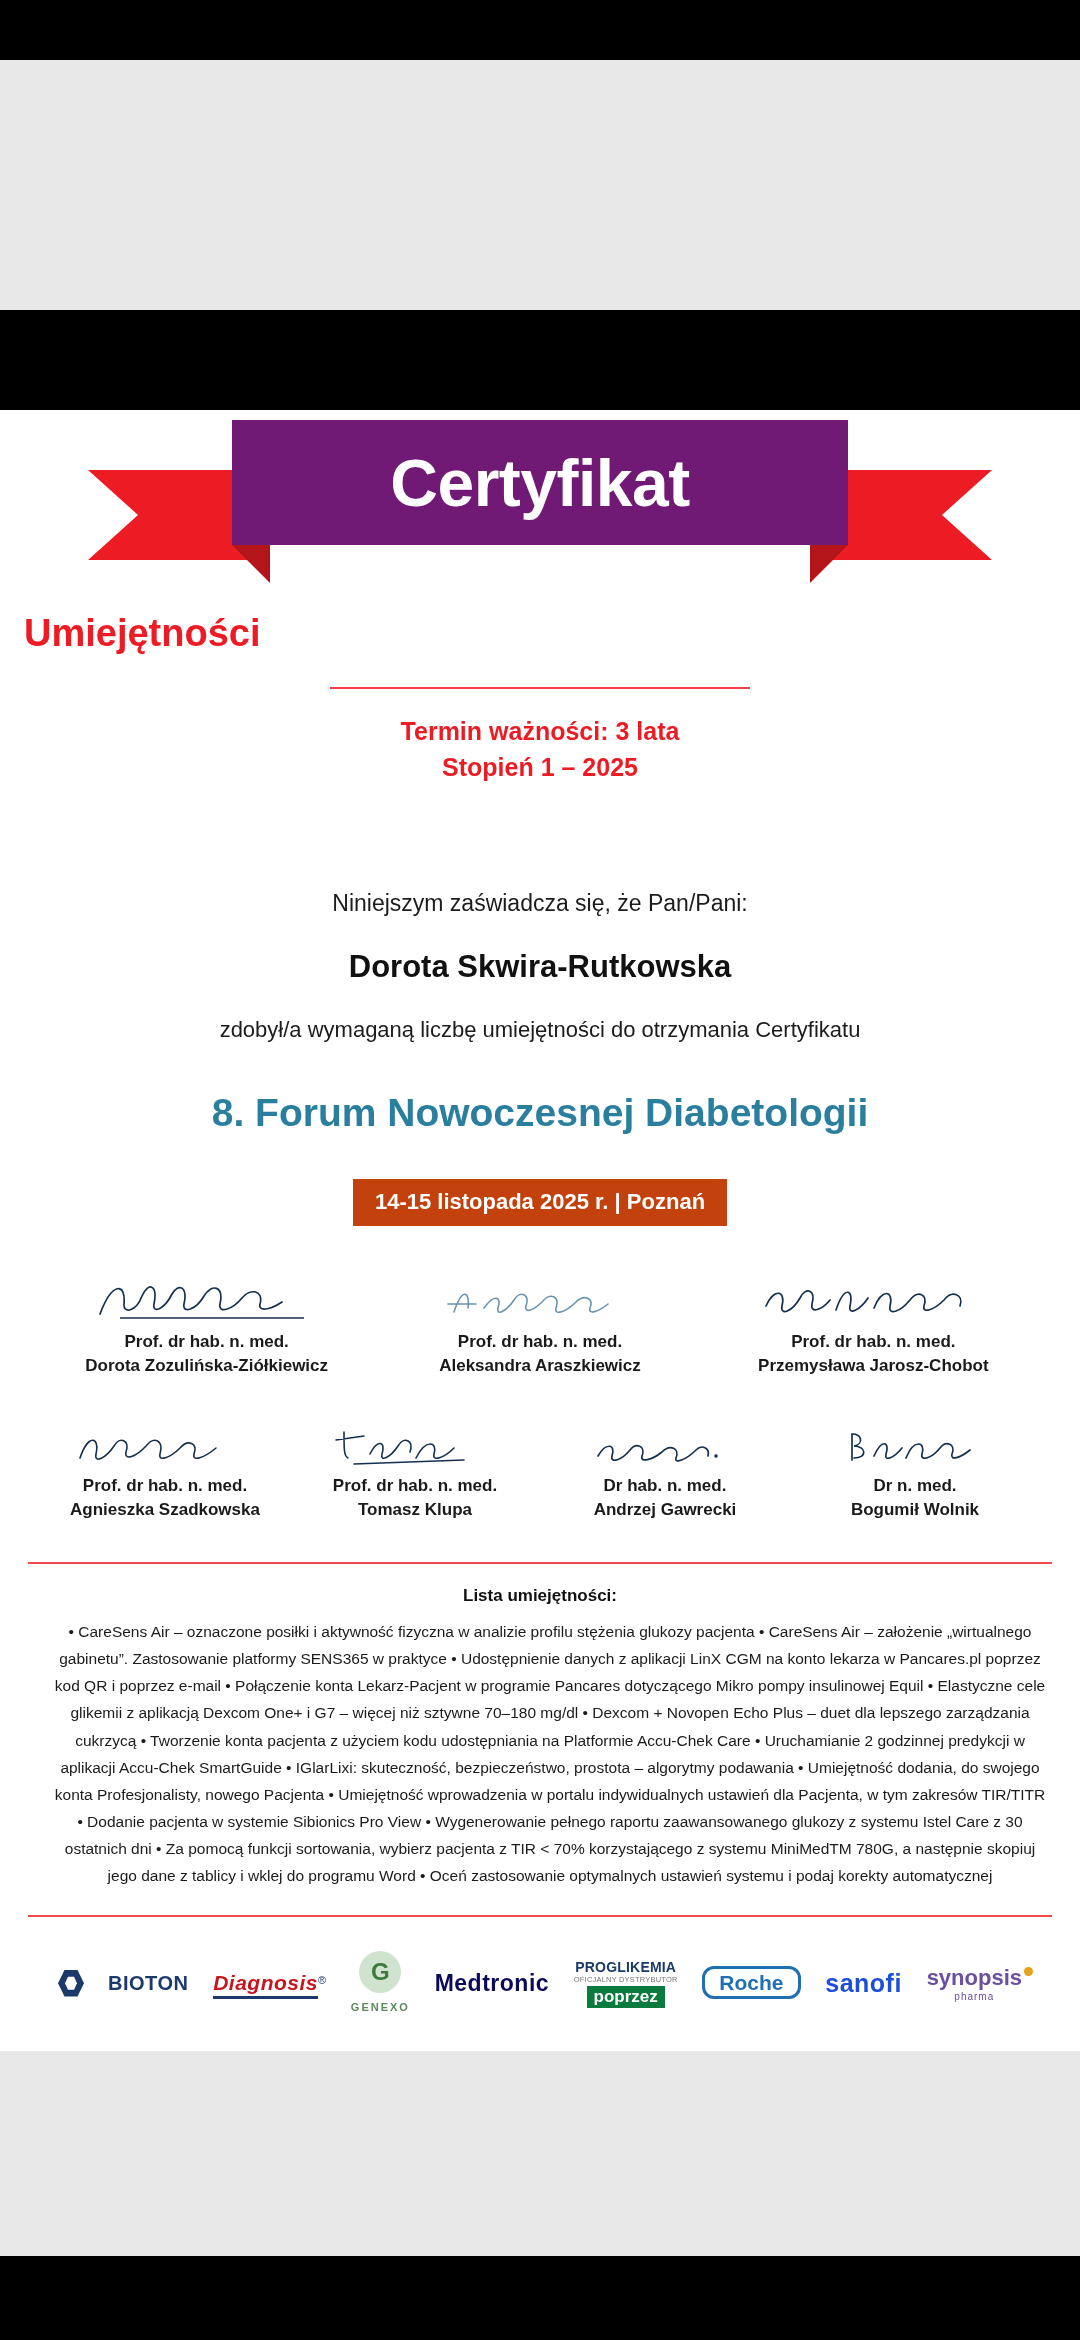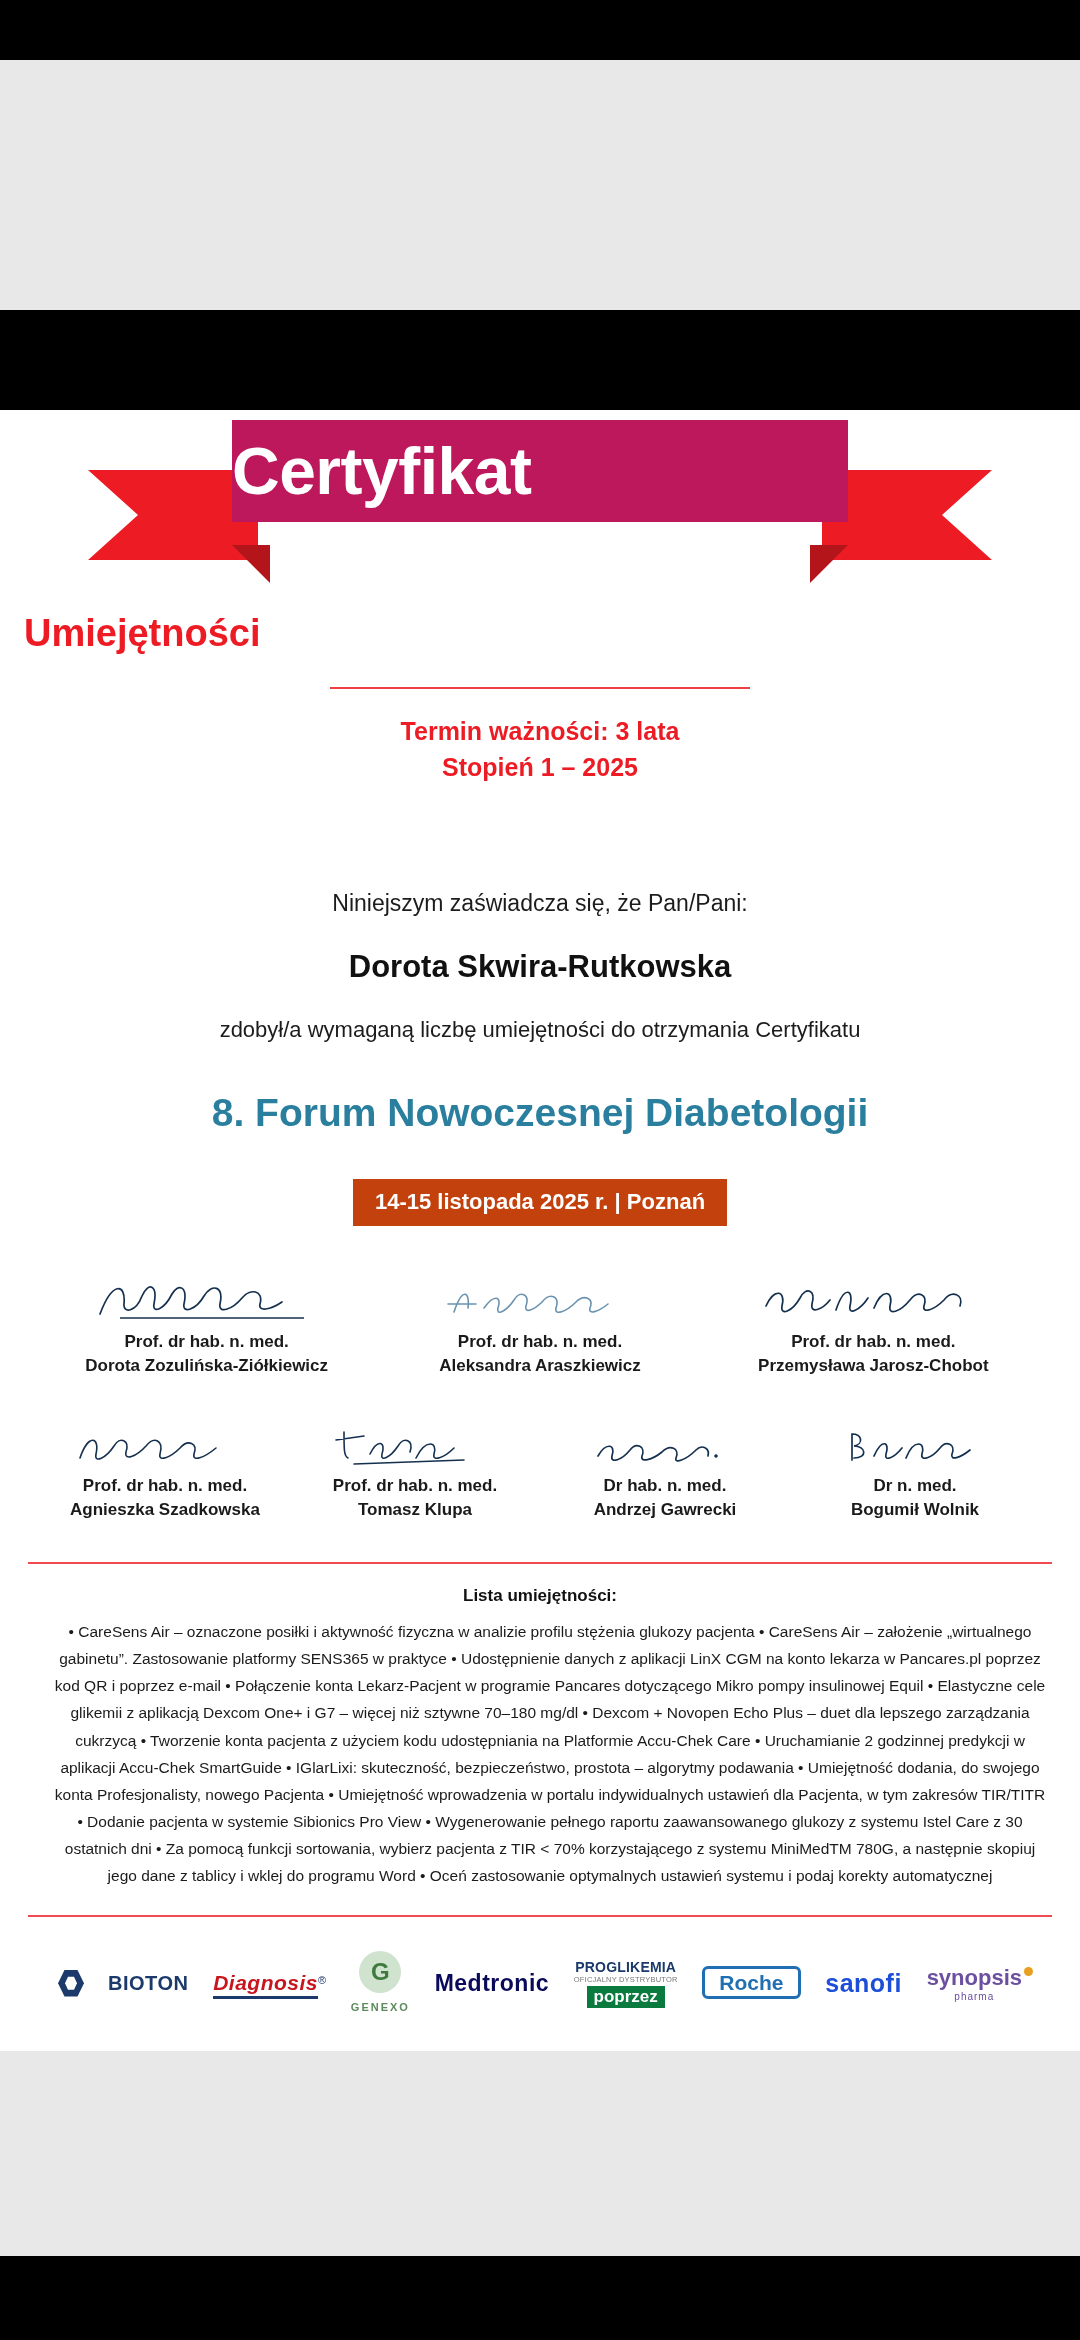--- a/index.html
+++ b/index.html
@@ -46,24 +46,25 @@
   }
   .ribbon-tail.right {
     right: 88px;
     clip-path: polygon(0 0, 100% 0, calc(100% - 50px) 50%, 100% 100%, 0 100%);
   }
   .ribbon-main {
     position: absolute;
     left: 232px;
     right: 232px;
     top: 10px;
-    height: 102px;
-    background: #be185d;
+    height: 125px;
+    background: #701a75;
     display: flex;
     align-items: center;
+    justify-content: center;
   }
   .ribbon-main .title {
     color: #fff;
     font-size: 66px;
     font-weight: bold;
     letter-spacing: -0.5px;
   }
   .ribbon-fold {
     position: absolute;
     top: 135px;
@@ -236,21 +237,21 @@
     color: #1b3a6b; font-size: 14px; font-weight: bold; letter-spacing: .2px;
   }
   .sp-dexcom .tiny { color: #777; font-size: 7.5px; letter-spacing: .2px; }
   .sp-dexcom .big {
     background: #0a7a3f; color: #fff; font-weight: bold; font-size: 17px;
     padding: 1px 7px; display: inline-block; margin-top: 2px;
   }
 
   .sp-roche .box {
     border: 3px solid #1f6fb2; color: #1f6fb2; font-weight: bold;
-    font-size: 21px; padding: 2px 14px; border-radius: 6px; text-align: center;
+    font-size: 21px; padding: 2px 14px; border-radius: 12px; text-align: center;
   }
 
   .sp-sanofi .sp-text { color: #1d4ed8; font-size: 25px; }
 
   .sp-synopsis .main { color: #6b4fa1; font-size: 22px; font-weight: bold; }
   .sp-synopsis .sub  { color: #6b4fa1; font-size: 10px; letter-spacing: 1px; }
   .sp-synopsis .dotwrap { position: relative; display: inline-block; }
   .sp-synopsis .dot {
     position: absolute; right: -11px; top: 2px;
     width: 9px; height: 9px; border-radius: 50%; background: #e8a020;

